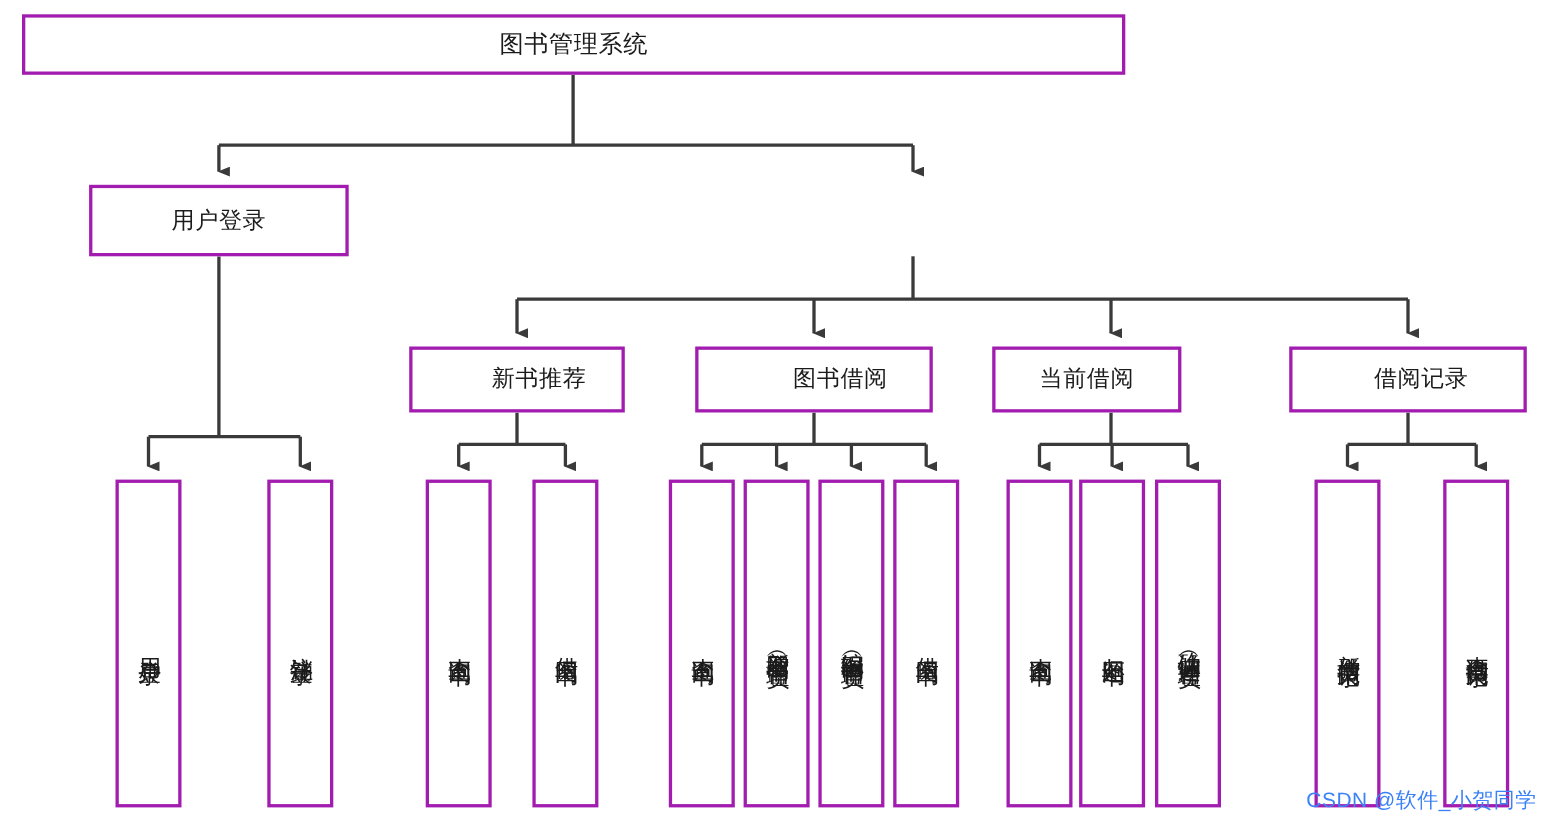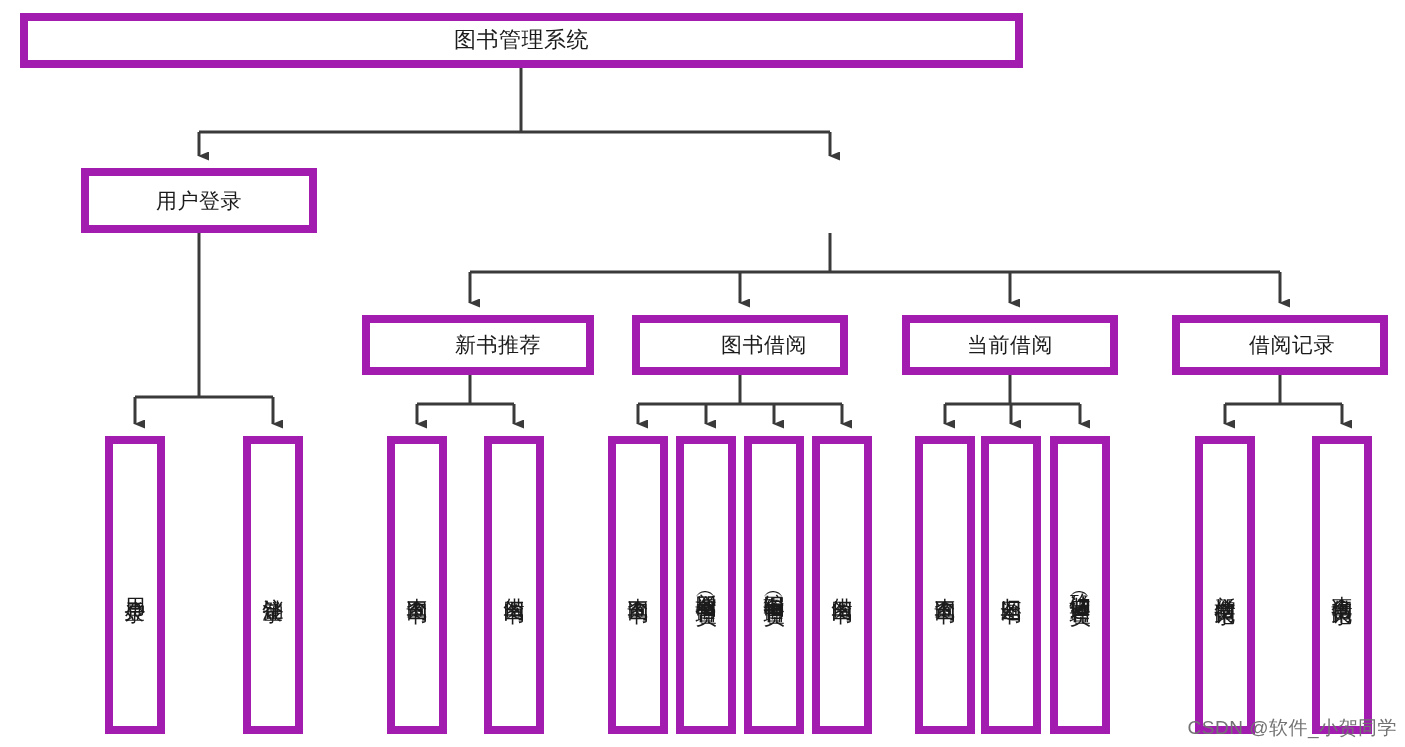--- a/index.html
+++ b/index.html
@@ -16,21 +16,21 @@
   }
   #edges{
     position:absolute;left:0;top:0;
     width:1405px;height:747px;
     pointer-events:none;
   }
   .node{
     position:absolute;
     box-sizing:border-box;
     background:#ffffff;
-    border:8px solid #a21caf;
+    border:3px solid #a21caf;
     display:flex;
     align-items:center;
     justify-content:center;
     color:#1b1b1b;
     z-index:2;
   }
   .node.h{
     font-size:21px;
     line-height:1.2;
     letter-spacing:0.5px;
@@ -46,21 +46,21 @@
     padding:4px 0;
   }
   .node.root{
     font-size:22px;
   }
   .watermark{
     position:absolute;
     right:8px;
     bottom:6px;
     font-size:19px;
-    color:#737373;
+    color:#3b82f6;
     white-space:nowrap;
     z-index:3;
     letter-spacing:0.5px;
   }
 </style>
 </head>
 <body>
 
 <div id="diagram">
 
@@ -111,23 +111,23 @@
       <path d="M1225,404 L1342,404"></path>
       <path d="M1225,404 L1225,424" marker-end="url(#arrow)"></path>
       <path d="M1342,404 L1342,424" marker-end="url(#arrow)"></path>
     </g>
   </svg>
 
   <div class="node h root" style="left:20px;top:13px;width:1003px;height:55px;">图书管理系统</div>
 
   <div class="node h" style="left:81px;top:168px;width:236px;height:65px;">用户登录</div>
 
-  <div class="node h" style="left:362px;top:315px;width:232px;height:60px;padding-left:40px;">新书推荐</div>
+  <div class="node h" style="left:372px;top:315px;width:196px;height:60px;padding-left:40px;">新书推荐</div>
   <div class="node h" style="left:632px;top:315px;width:216px;height:60px;padding-left:48px;">图书借阅</div>
-  <div class="node h" style="left:902px;top:315px;width:216px;height:60px;">当前借阅</div>
+  <div class="node h" style="left:902px;top:315px;width:172px;height:60px;">当前借阅</div>
   <div class="node h" style="left:1172px;top:315px;width:216px;height:60px;padding-left:24px;">借阅记录</div>
 
   <div class="node v" style="left:105px;top:436px;width:60px;height:298px;">用户登录</div>
   <div class="node v" style="left:243px;top:436px;width:60px;height:298px;">注销登录</div>
 
   <div class="node v" style="left:387px;top:436px;width:60px;height:298px;">查询图书</div>
   <div class="node v" style="left:484px;top:436px;width:60px;height:298px;">借阅图书</div>
 
   <div class="node v" style="left:608px;top:436px;width:60px;height:298px;">查询图书</div>
   <div class="node v" style="left:676px;top:436px;width:60px;height:298px;">新增图书（管理员）</div>

